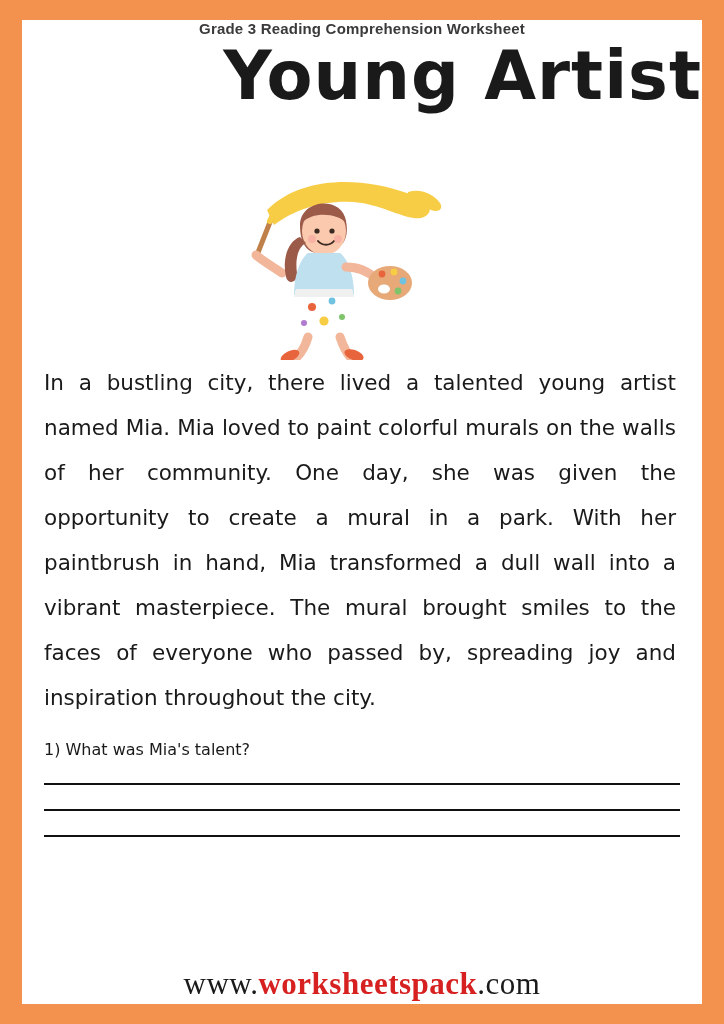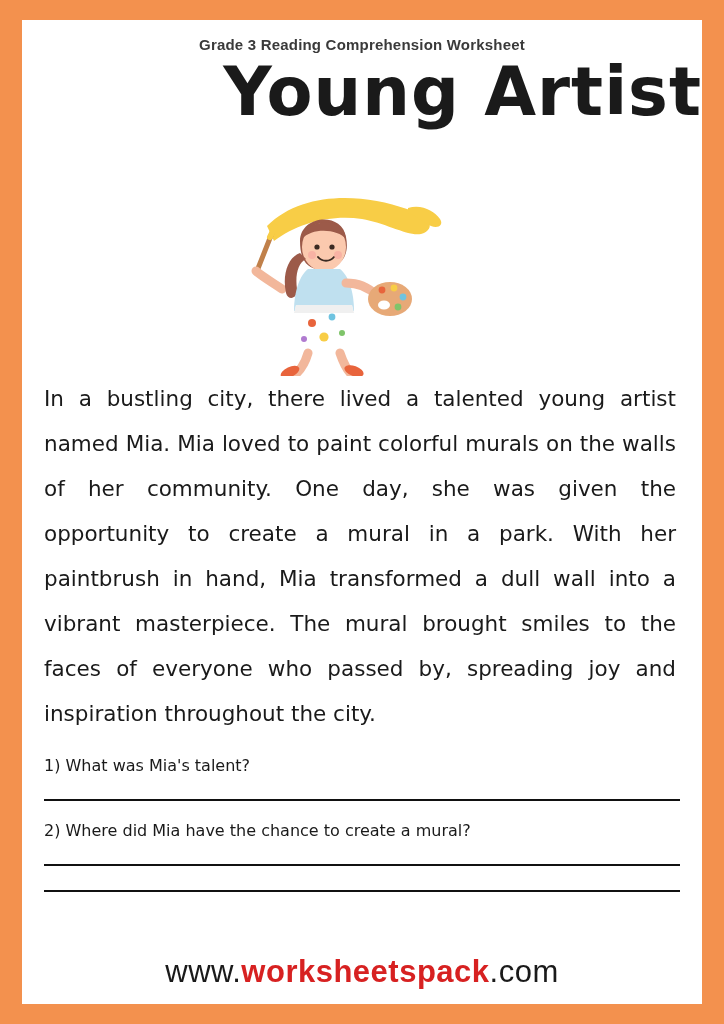--- a/index.html
+++ b/index.html
@@ -22,21 +22,20 @@
     background: #ffffff;
     box-sizing: border-box;
     overflow: hidden;
   }
   .header-line {
     text-align: center;
     font-size: 15px;
     font-weight: bold;
     color: #3a3a3a;
     letter-spacing: 0.2px;
-    margin-top: 16px;
   }
   .title {
     text-align: right;
     font-family: "DejaVu Sans", sans-serif;
     font-size: 67px;
     font-weight: bold;
     color: #1a1a1a;
     letter-spacing: 1px;
     margin-top: 6px;
     line-height: 1.0;
@@ -70,23 +69,23 @@
   }
   .answer-line {
     border-bottom: 2px solid #111111;
     height: 20px;
     margin-top: 4px;
   }
   .footer {
     position: absolute;
     left: 0;
     right: 0;
-    bottom: 14px;
+    bottom: 2px;
     text-align: center;
-    font-family: Liberation Sans, sans-serif;
+    font-family: Liberation Serif, serif;
     font-size: 31px;
     color: #1a1a1a;
     letter-spacing: 0.5px;
   }
   .footer .brand {
     font-weight: bold;
     color: #d72121;
   }
 </style>
 </head>
@@ -151,21 +150,20 @@
     </svg>
   </div>
 
   <p class="passage">In a bustling city, there lived a talented young artist named Mia. Mia loved to paint colorful murals on the walls of her community. One day, she was given the opportunity to create a mural in a park. With her paintbrush in hand, Mia transformed a dull wall into a vibrant masterpiece. The mural brought smiles to the faces of everyone who passed by, spreading joy and inspiration throughout the city.</p>
 
   <div class="questions">
 
     <div class="question">1) What was Mia's talent?</div>
     <div class="answer-line"></div>
 
-    <div class="question">2) Where did Mia have the chance to create a mural?</div>
     <div class="answer-line"></div>
 
     <div class="answer-line"></div>
 
   </div>
 
   <div class="footer">
     <span>www.</span><span class="brand">worksheetspack</span><span>.com</span>
   </div>
 

